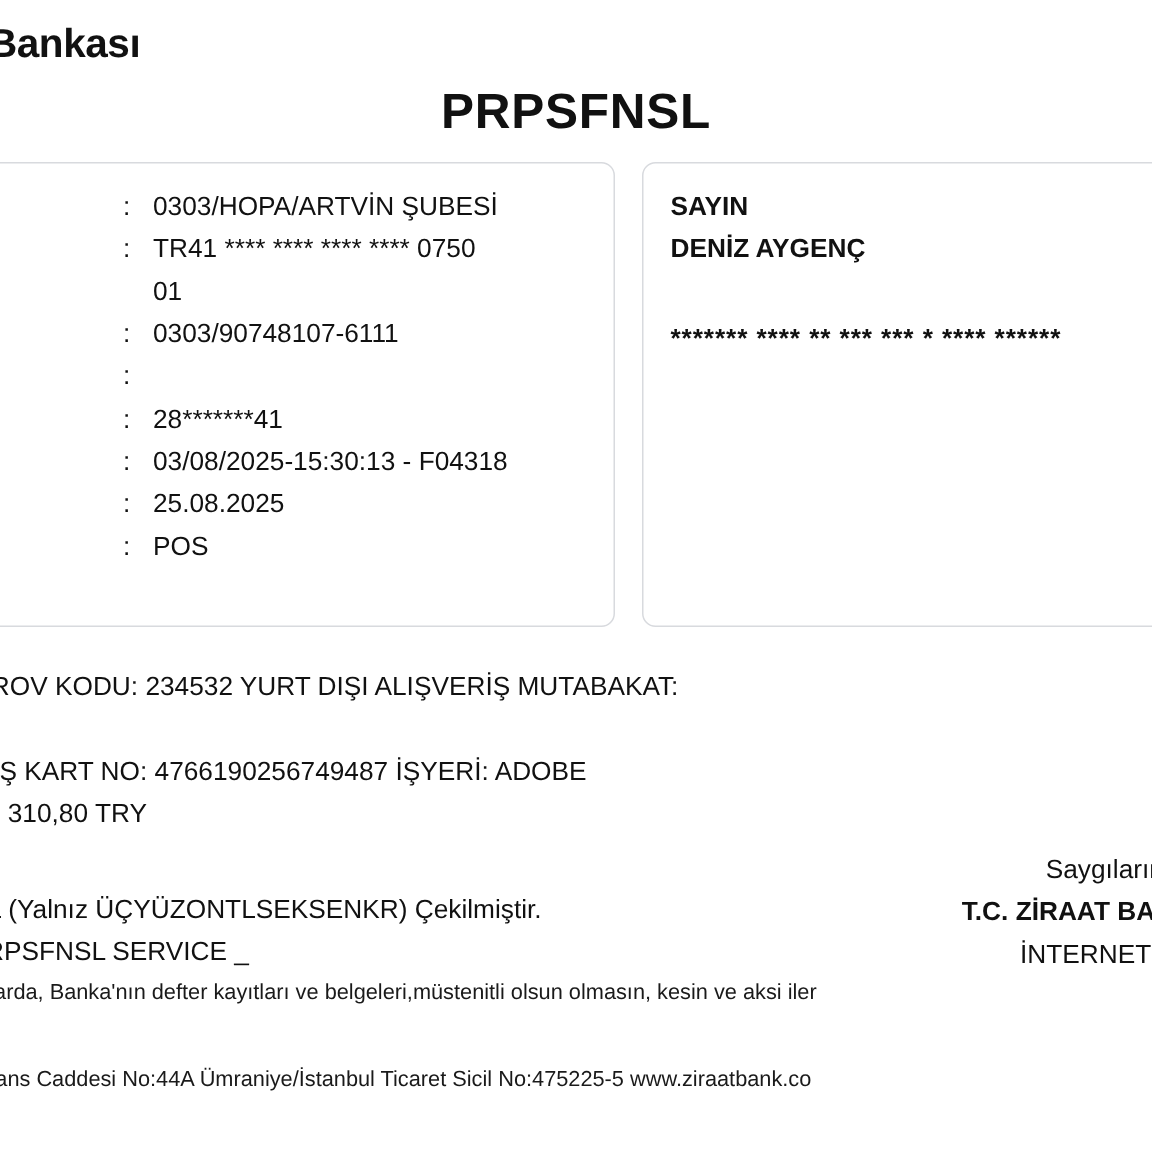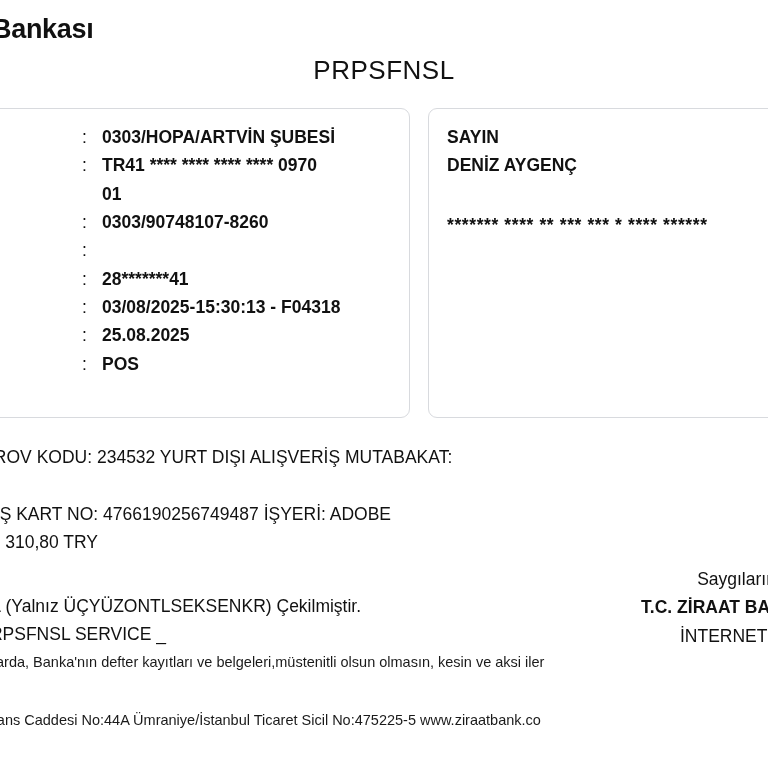--- a/index.html
+++ b/index.html
@@ -31,22 +31,22 @@
     color: #111111;
     white-space: nowrap;
   }
 
   .doc-title {
     position: absolute;
     left: 0;
     right: 0;
     top: 55px;
     text-align: center;
-    font-size: 26px;
-    font-weight: normal;
+    font-size: 33px;
+    font-weight: bold;
     letter-spacing: 0.5px;
     color: #111111;
   }
 
   
   .panels {
     position: absolute;
     left: -120px;
     top: 108px;
     width: 1020px;
@@ -89,21 +89,20 @@
   }
 
   .field-colon {
     width: 20px;
     flex: none;
   }
 
   .field-value {
     flex: 1;
     white-space: pre-line;
-    font-weight: bold;
   }
 
   
   .sayin-label {
     font-size: 17.5px;
     font-weight: bold;
     color: #111111;
     line-height: 1.6;
   }
   .sayin-name {
@@ -188,28 +187,28 @@
 
       <div class="field-row">
         <div class="field-label">ODU/ADI</div>
         <div class="field-colon">:</div>
         <div class="field-value">0303/HOPA/ARTVİN ŞUBESİ</div>
       </div>
 
       <div class="field-row">
         <div class="field-label"></div>
         <div class="field-colon">:</div>
-        <div class="field-value">TR41 **** **** **** **** 0970
+        <div class="field-value">TR41 **** **** **** **** 0750
 01</div>
       </div>
 
       <div class="field-row">
         <div class="field-label">SI</div>
         <div class="field-colon">:</div>
-        <div class="field-value">0303/90748107-8260</div>
+        <div class="field-value">0303/90748107-6111</div>
       </div>
 
       <div class="field-row">
         <div class="field-label">AİRESİ</div>
         <div class="field-colon">:</div>
         <div class="field-value"></div>
       </div>
 
       <div class="field-row">
         <div class="field-label">MLİK NO</div>

